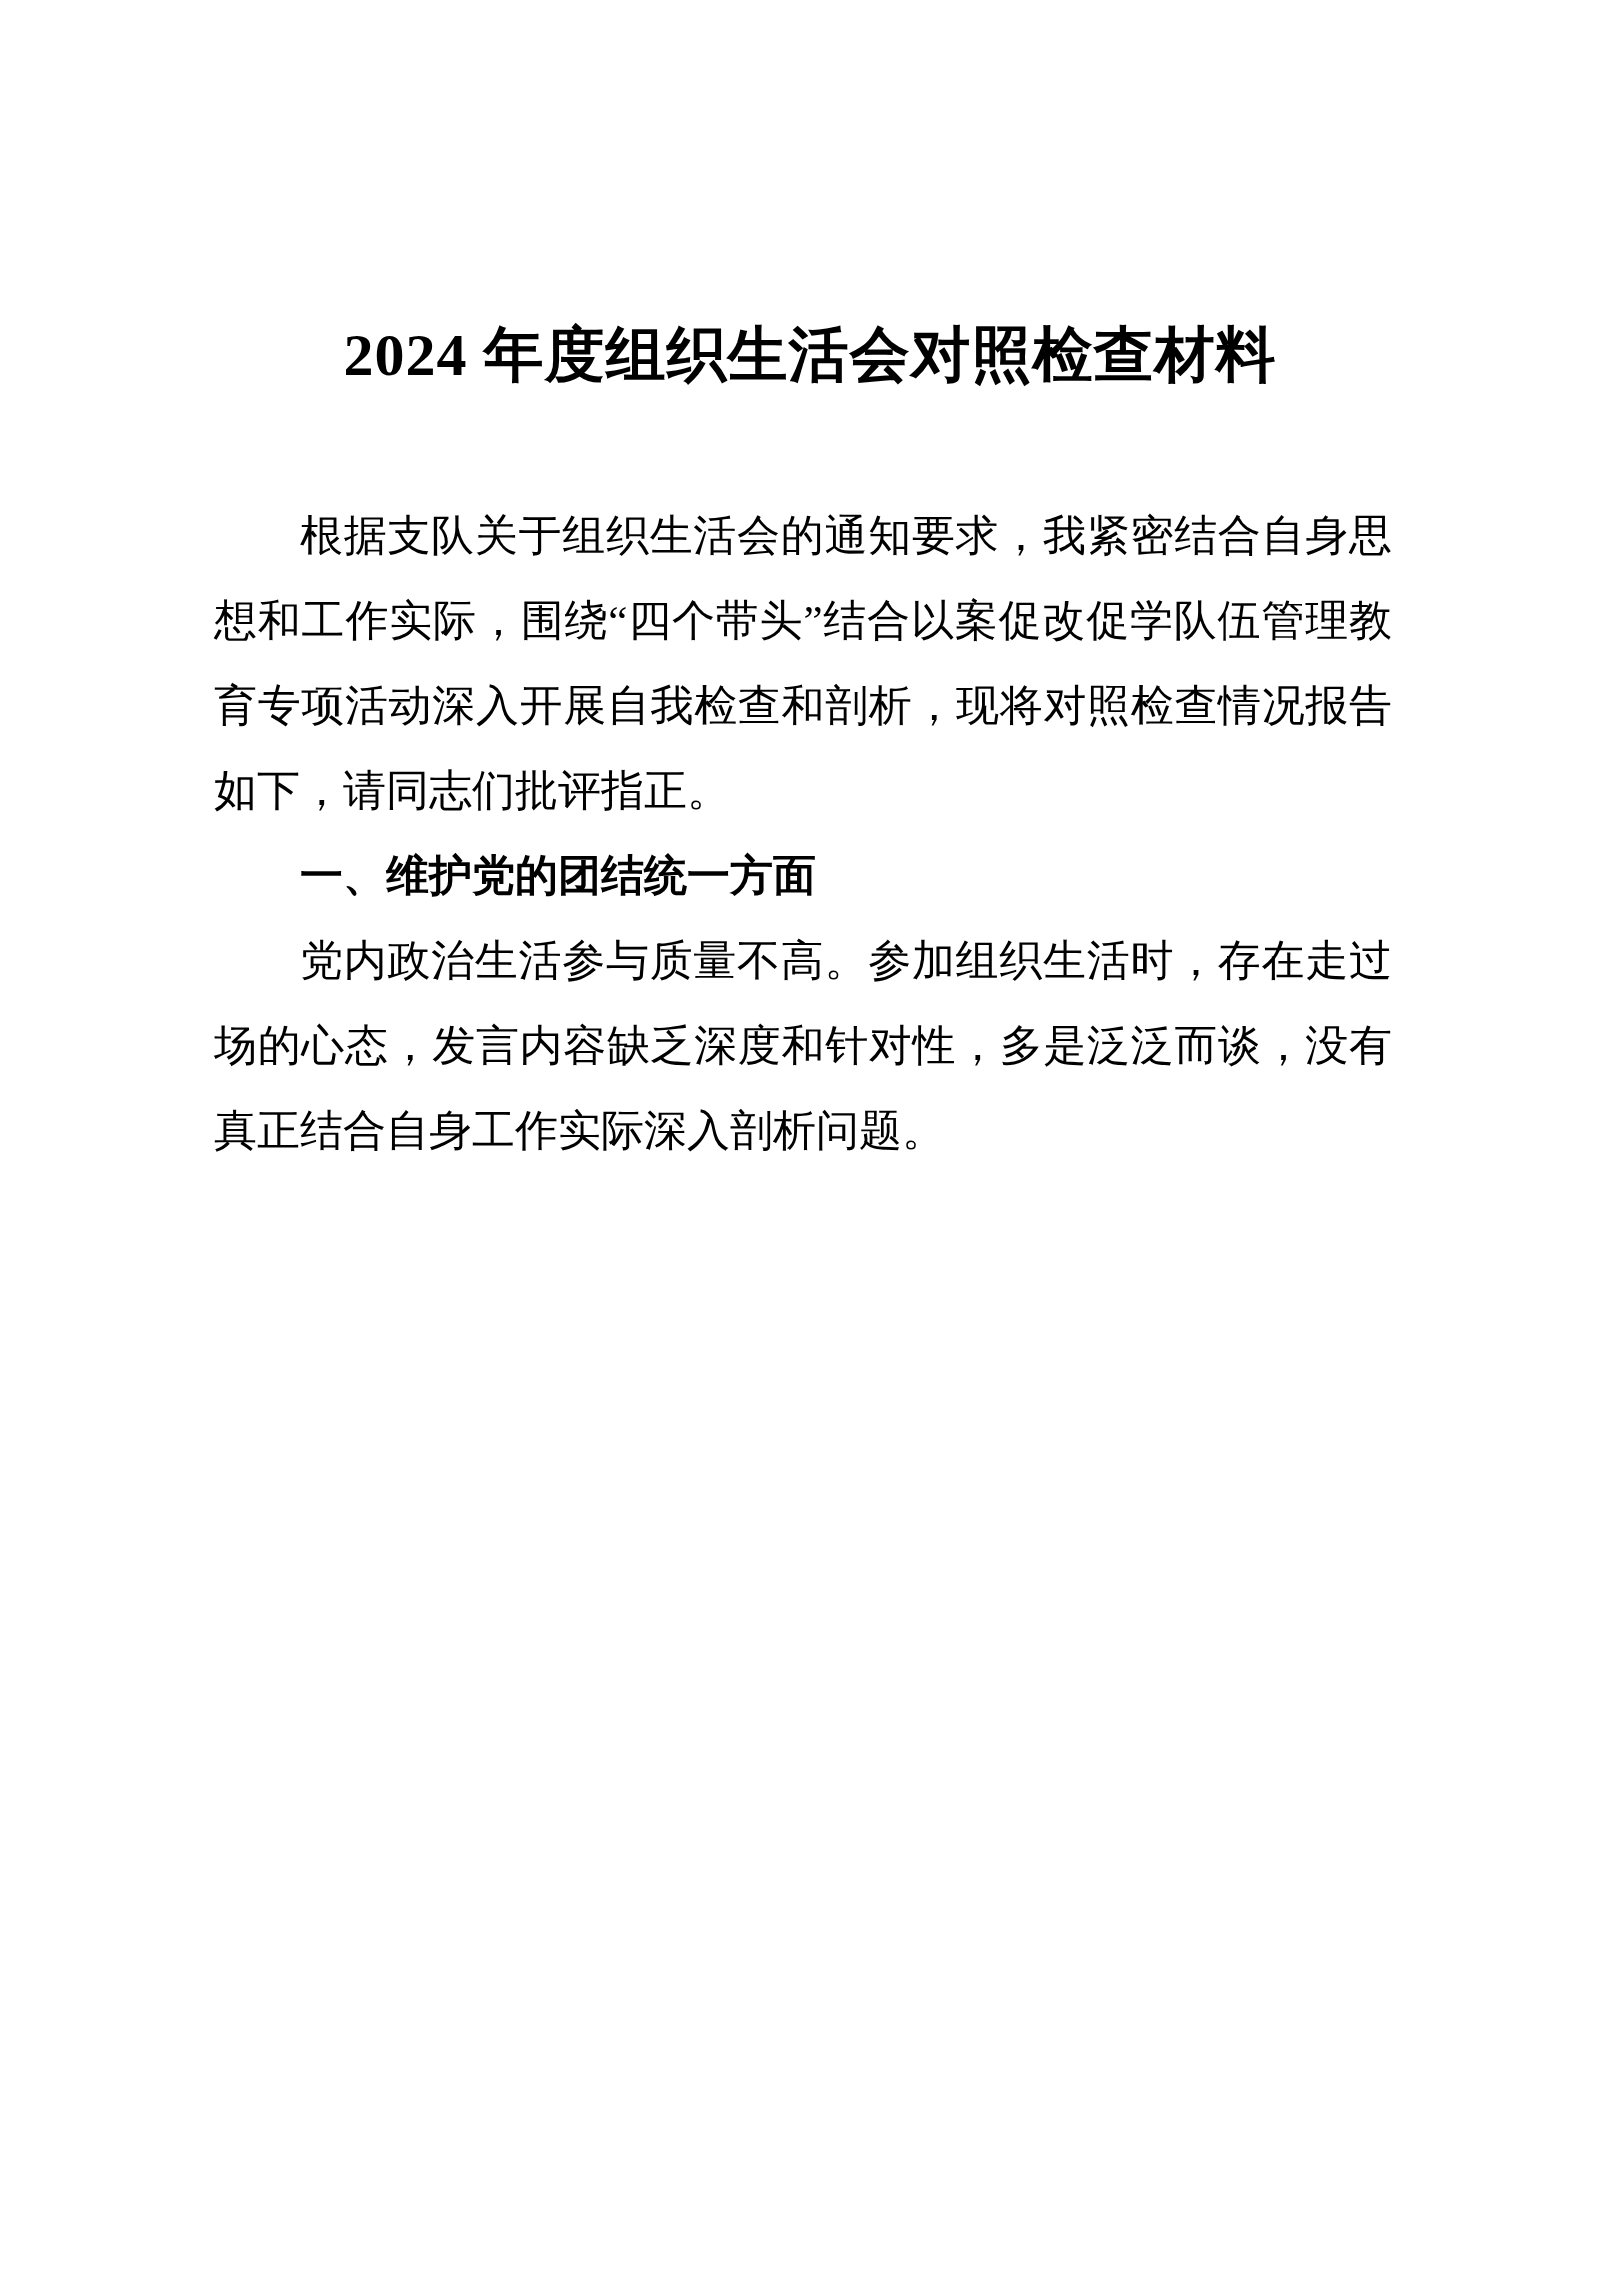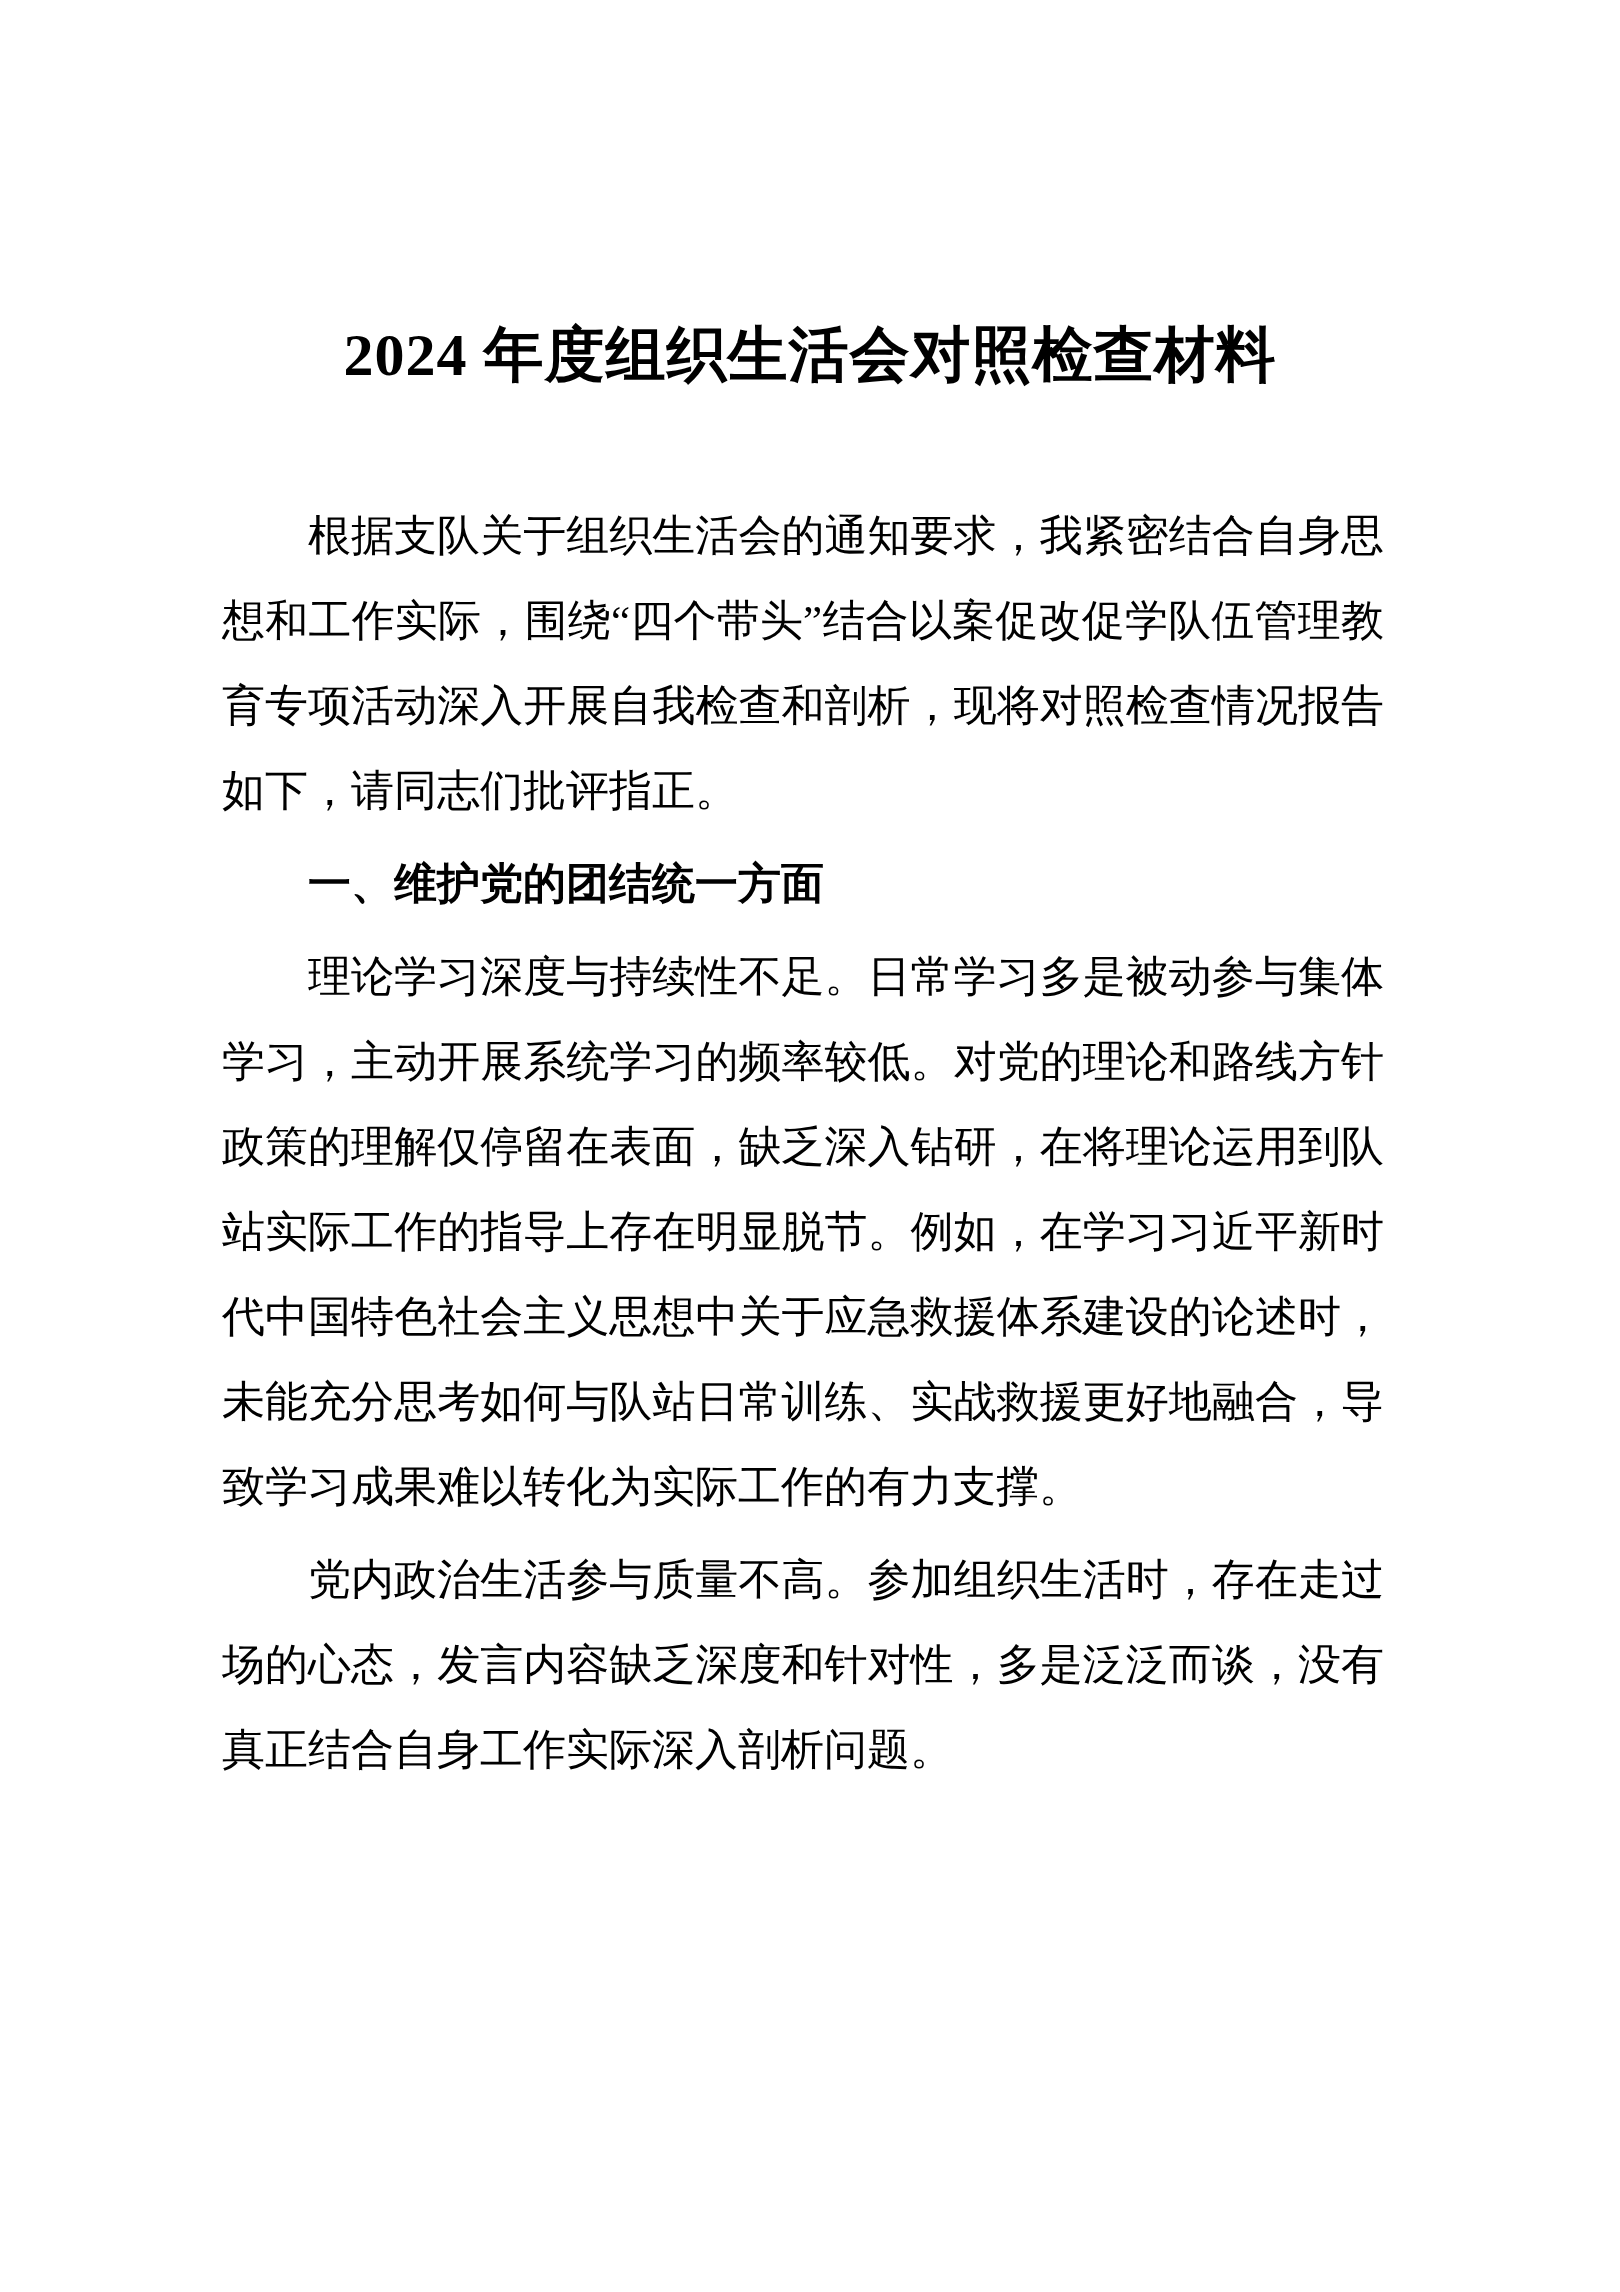--- a/index.html
+++ b/index.html
@@ -36,21 +36,21 @@
     white-space: pre-wrap;
   }
   .doc-body {
     margin: 93px 228px 0 214px;
     font-size: 43px;
     line-height: 85px;
     text-align: justify;
     text-justify: inter-character;
   }
   .doc-body p {
-    margin: 8px;
+    margin: 0;
     padding: 0;
     text-indent: 86px;
     word-break: normal;
   }
   .doc-body p.heading {
     font-weight: 700;
   }
   .doc-body p.subheading {
     font-weight: 400;
   }
@@ -59,17 +59,16 @@
   }
 </style>
 </head>
 <body>
 
 <div class="page">
   <div class="doc-title">2024 年度组织生活会对照检查材料</div>
   <div class="doc-body">
       <p class="body">根据支队关于组织生活会的通知要求，我紧密结合自身思想和工作实际，围绕“四个带头”结合以案促改促学队伍管理教育专项活动深入开展自我检查和剖析，现将对照检查情况报告如下，请同志们批评指正。</p>
       <p class="heading">一、维护党的团结统一方面</p>
-      <p class="body">理论学习深度与持续性不足。日常学习多是被动参与集体学习，主动开展系统学习的频率较低。对党的理论和路线方针政策的理解仅停留在表面，缺乏深入钻研，在将理论运用到队站实际工作的指导上存在明显脱节。例如，在学习习近平新时代中国特色社会主义思想中关于应急救援体系建设的论述时，未能充分思考如何与队站日常训练、实战救援更好地融合，导致学习成果难以转化为实际工作的有力支撑。</p>
       <p class="body">党内政治生活参与质量不高。参加组织生活时，存在走过场的心态，发言内容缺乏深度和针对性，多是泛泛而谈，没有真正结合自身工作实际深入剖析问题。</p>
     </div>
 </div>
 
 
 </body></html>

